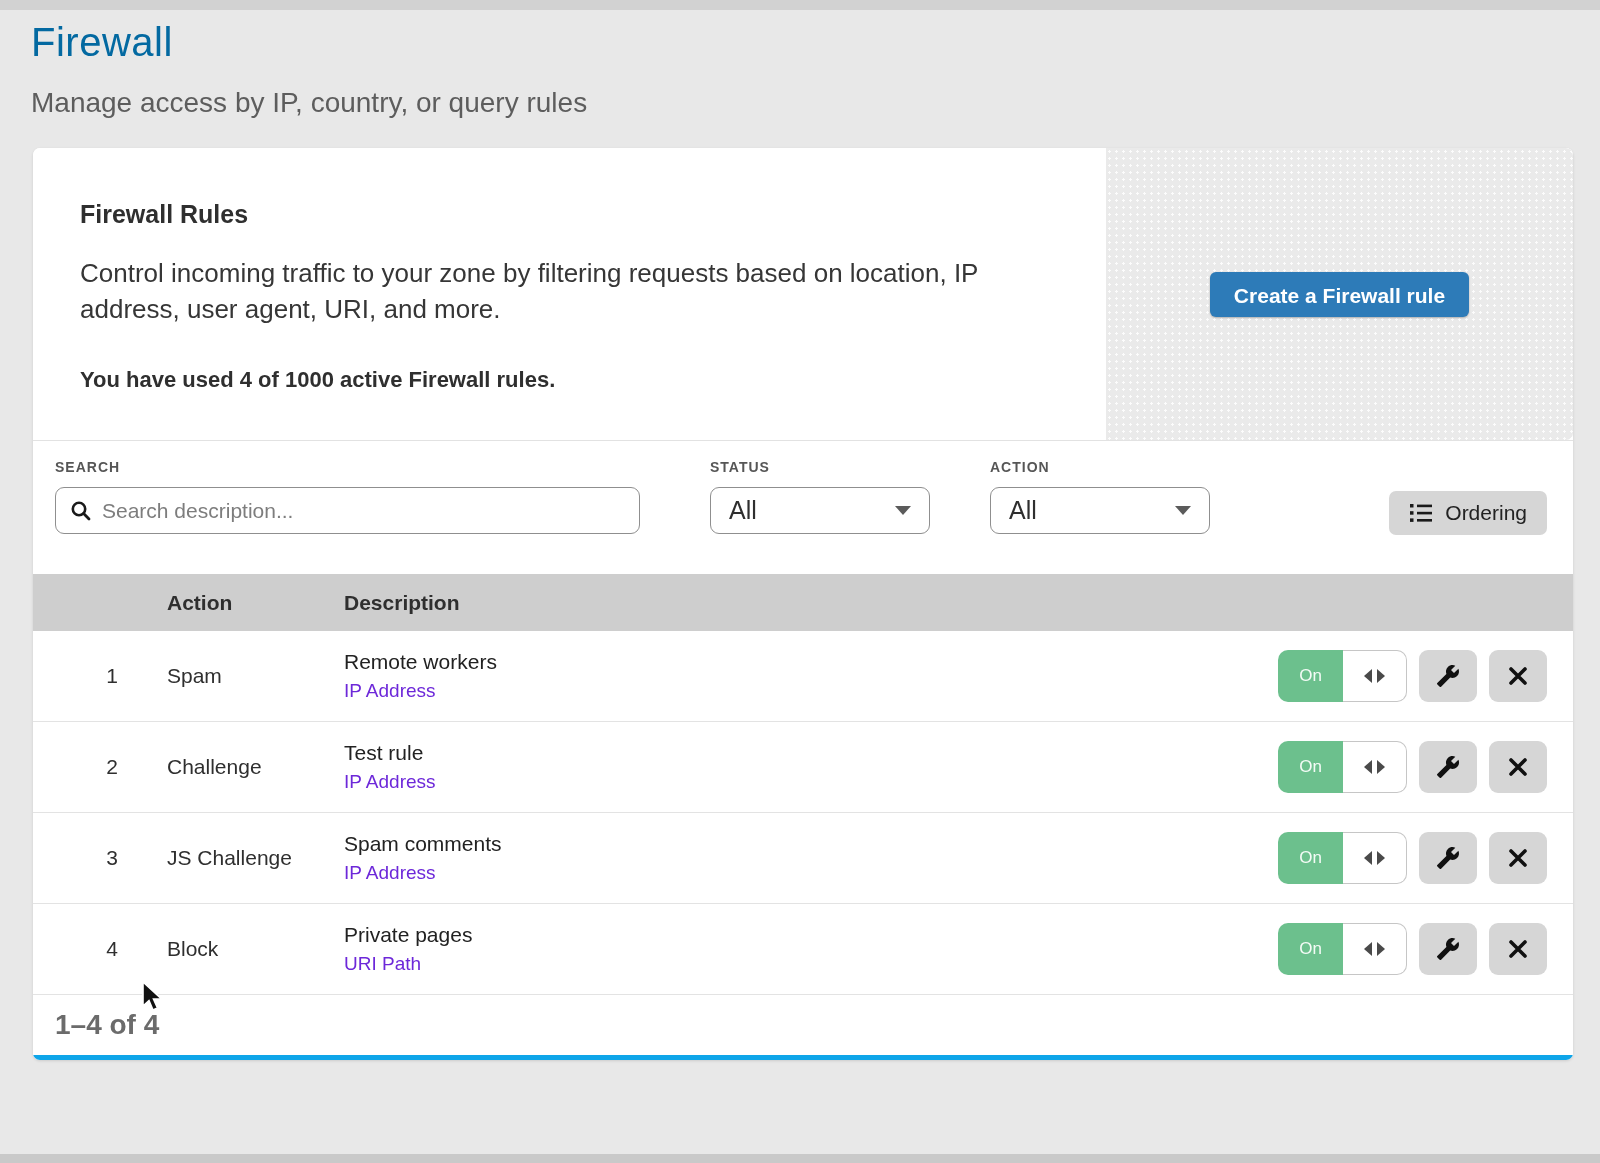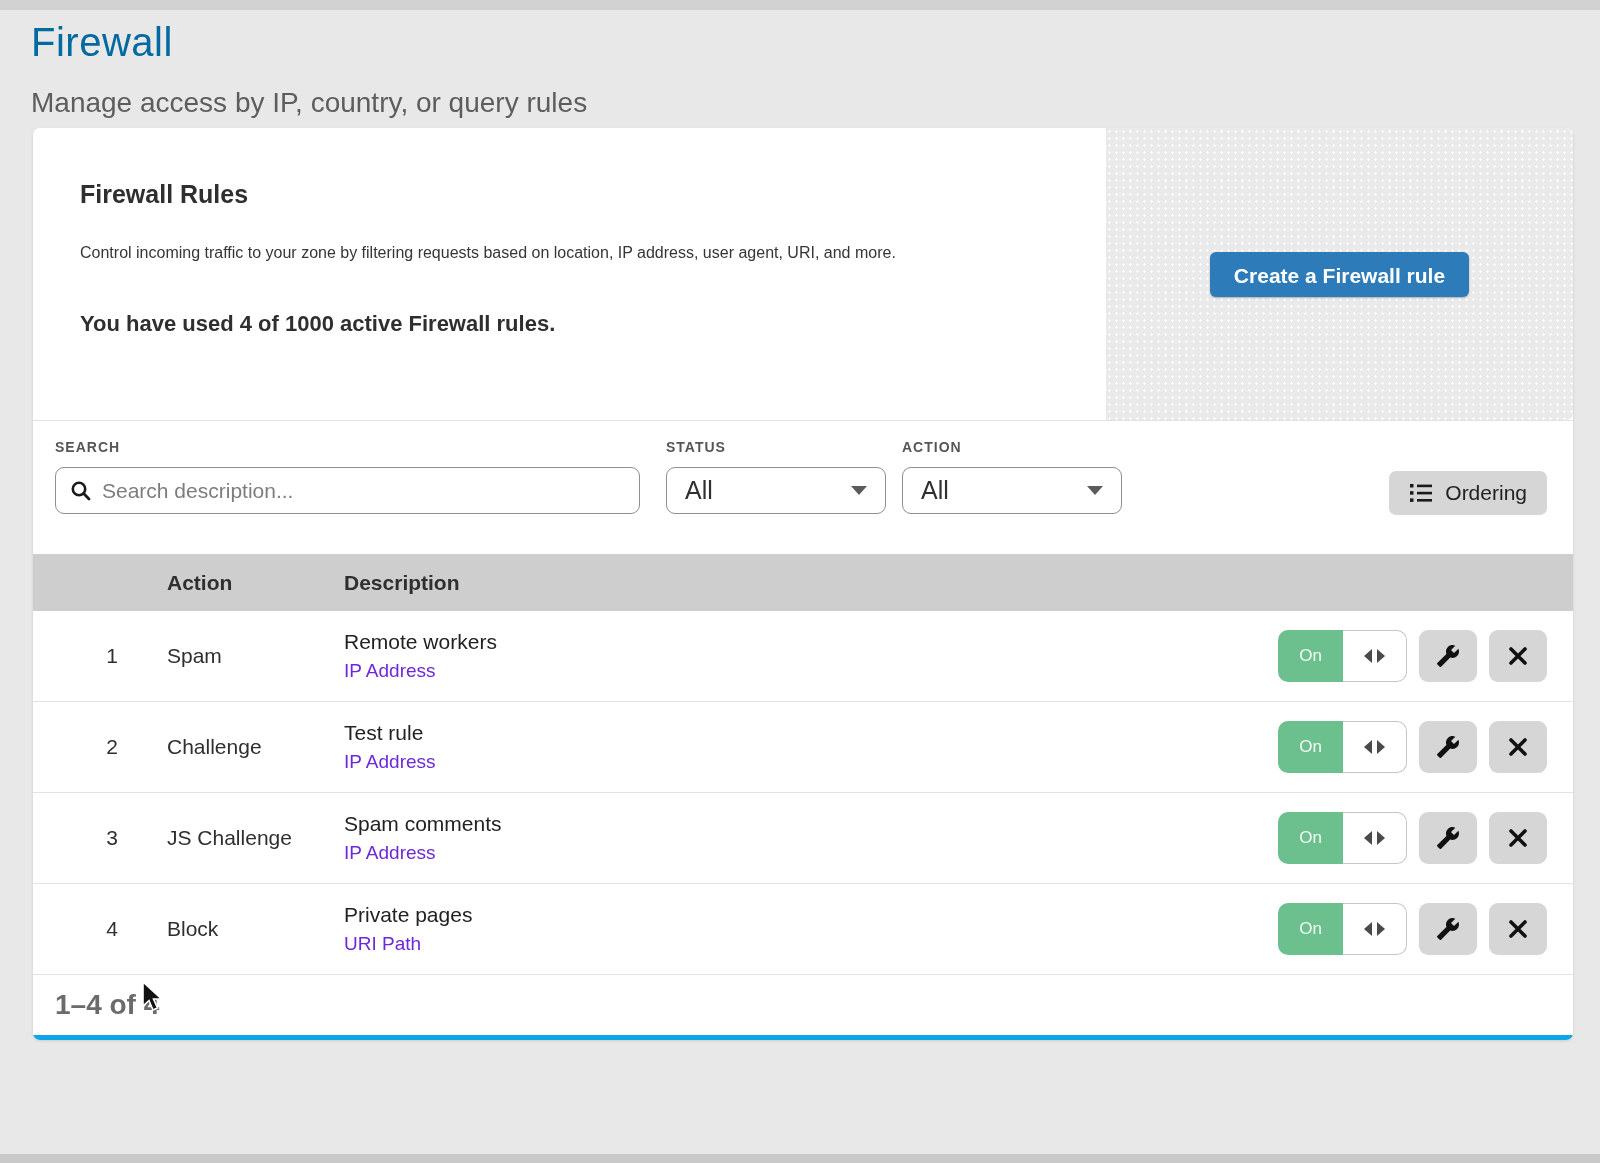--- a/index.html
+++ b/index.html
@@ -20,33 +20,33 @@
   }
   .top-strip{position:absolute;top:0;left:0;right:0;height:10px;background:#d2d2d2;}
   .bottom-strip{position:absolute;bottom:0;left:0;right:0;height:9px;background:#c9c9c9;}
 
   .page-header{padding:20px 0 0 31px;}
   .page-title{font-size:40px;font-weight:500;color:#0369a1;letter-spacing:.5px;}
   .page-subtitle{margin-top:22px;font-size:28px;font-weight:400;color:#5d5d5d;}
 
   .card{
     position:absolute;
-    left:33px;top:128px;
+    left:33px;top:148px;
     width:1540px;
     background:#fff;
     border-radius:7px;
     box-shadow:0 1px 3px rgba(0,0,0,.12);
     overflow:hidden;
   }
 
   
   .overview{display:flex;height:292px;background:#fff;}
   .overview-left{flex:1;padding:52px 60px 0 47px;}
   .overview-heading{font-size:25px;font-weight:700;color:#2f2f2f;}
-  .overview-desc{margin-top:26px;font-size:16px;line-height:36px;color:#363636;max-width:960px;}
+  .overview-desc{margin-top:26px;font-size:26px;line-height:36px;color:#363636;max-width:960px;}
   .overview-usage{margin-top:40px;font-size:22px;font-weight:700;color:#2f2f2f;}
   .overview-right{
     width:467px;margin-left:8px;
     background-color:#eaeaea;
     background-image:radial-gradient(rgba(255,255,255,.85) 1px,transparent 1.4px);
     background-size:7px 7px;
     border-radius:0 7px 7px 0;
     display:flex;align-items:center;justify-content:center;
   }
   .btn-primary{
@@ -61,20 +61,21 @@
     box-shadow:0 1px 2px rgba(0,0,0,.25);
   }
 
   
   .filters{
     display:flex;align-items:flex-start;
     padding:18px 26px 0 22px;
     height:134px;
     border-top:1px solid #e2e2e2;
     background:#fff;
+    gap:44px;
   }
   .filter-group{display:flex;flex-direction:column;}
   .filter-label{
     font-size:14px;font-weight:700;color:#565656;
     letter-spacing:1px;margin-bottom:12px;
   }
   .search-box{
     width:585px;height:47px;
     border:1px solid #8f8f8f;border-radius:9px;
     display:flex;align-items:center;

